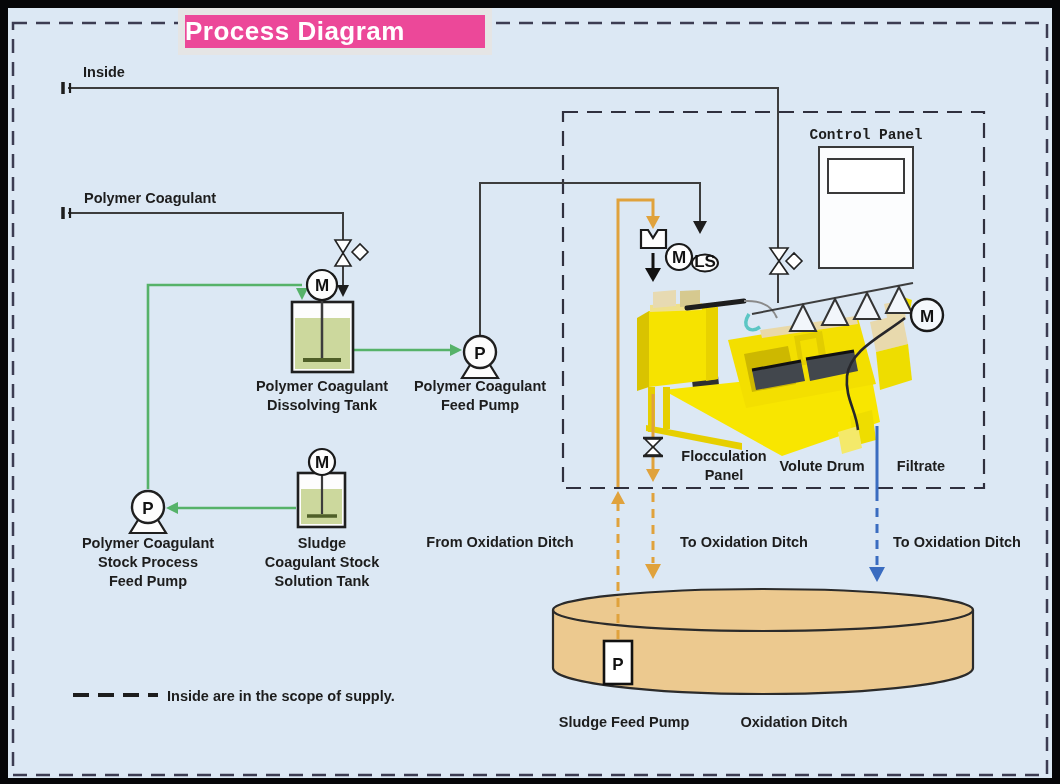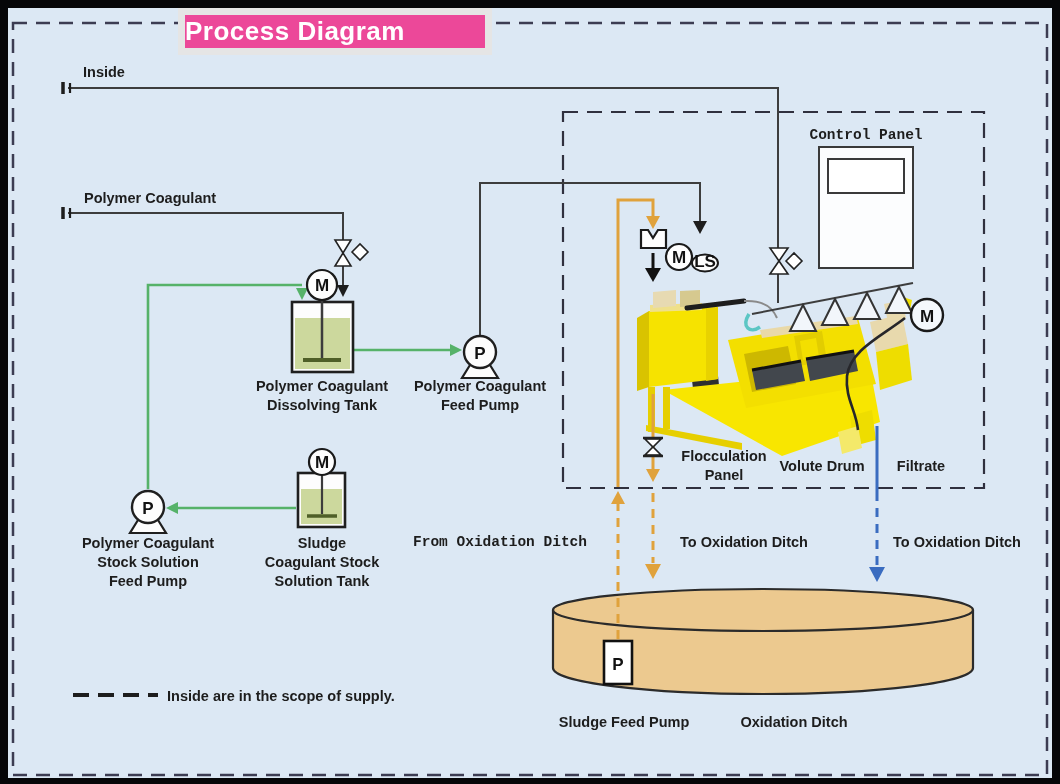--- a/index.html
+++ b/index.html
@@ -214,39 +214,39 @@
 <div class="lbl center" style="left:322px;top:377px;">
   <span>Polymer Coagulant</span>
   <span>Dissolving Tank</span>
 </div>
 <div class="lbl center" style="left:480px;top:377px;">
   <span>Polymer Coagulant</span>
   <span>Feed Pump</span>
 </div>
 <div class="lbl center" style="left:148px;top:534px;">
   <span>Polymer Coagulant</span>
-  <span>Stock Solution</span>
+  <span>Stock Process</span>
   <span>Feed Pump</span>
 </div>
 <div class="lbl center" style="left:322px;top:534px;">
   <span>Sludge</span>
   <span>Coagulant Stock</span>
   <span>Solution Tank</span>
 </div>
 
 <div class="lbl center" style="left:866px;top:126px;font-family:Liberation Mono, monospace;">Control Panel</div>
 
 <div class="lbl center" style="left:716px;top:447px;margin-left:8px;">
   <span>Flocculation</span>
   <span>Panel</span>
 </div>
 <div class="lbl center" style="left:822px;top:457px;">Volute Drum</div>
 <div class="lbl center" style="left:921px;top:457px;">Filtrate</div>
 
-<div class="lbl center" style="left:500px;top:533px;font-family:Liberation Mono, monospace;">From Oxidation Ditch</div>
+<div class="lbl center" style="left:500px;top:533px;">From Oxidation Ditch</div>
 <div class="lbl center" style="left:744px;top:533px;">To Oxidation Ditch</div>
 <div class="lbl center" style="left:957px;top:533px;">To Oxidation Ditch</div>
 
 <div class="lbl center" style="left:624px;top:713px;">Sludge Feed Pump</div>
 <div class="lbl center" style="left:794px;top:713px;">Oxidation Ditch</div>
 
 <div class="lbl" style="left:167px;top:687px;">Inside are in the scope of supply.</div>
 
 </div>
 

